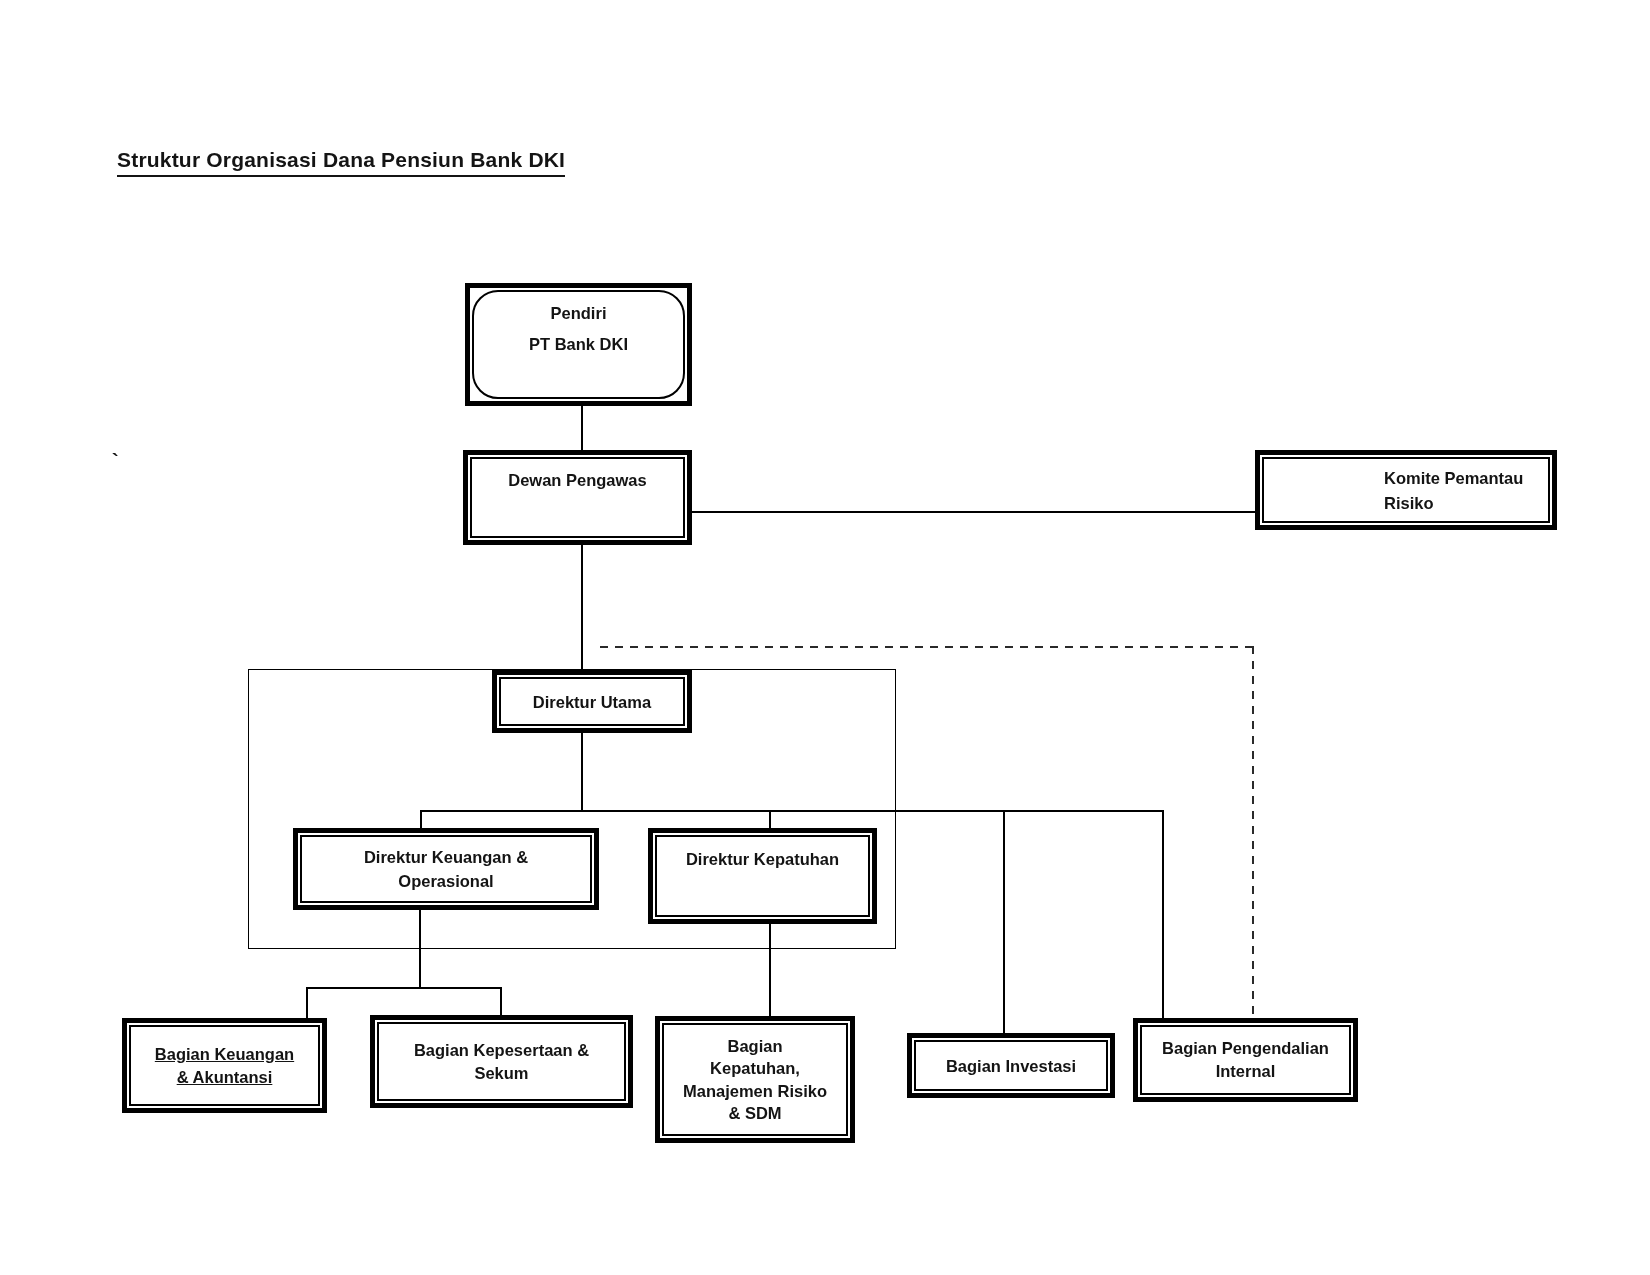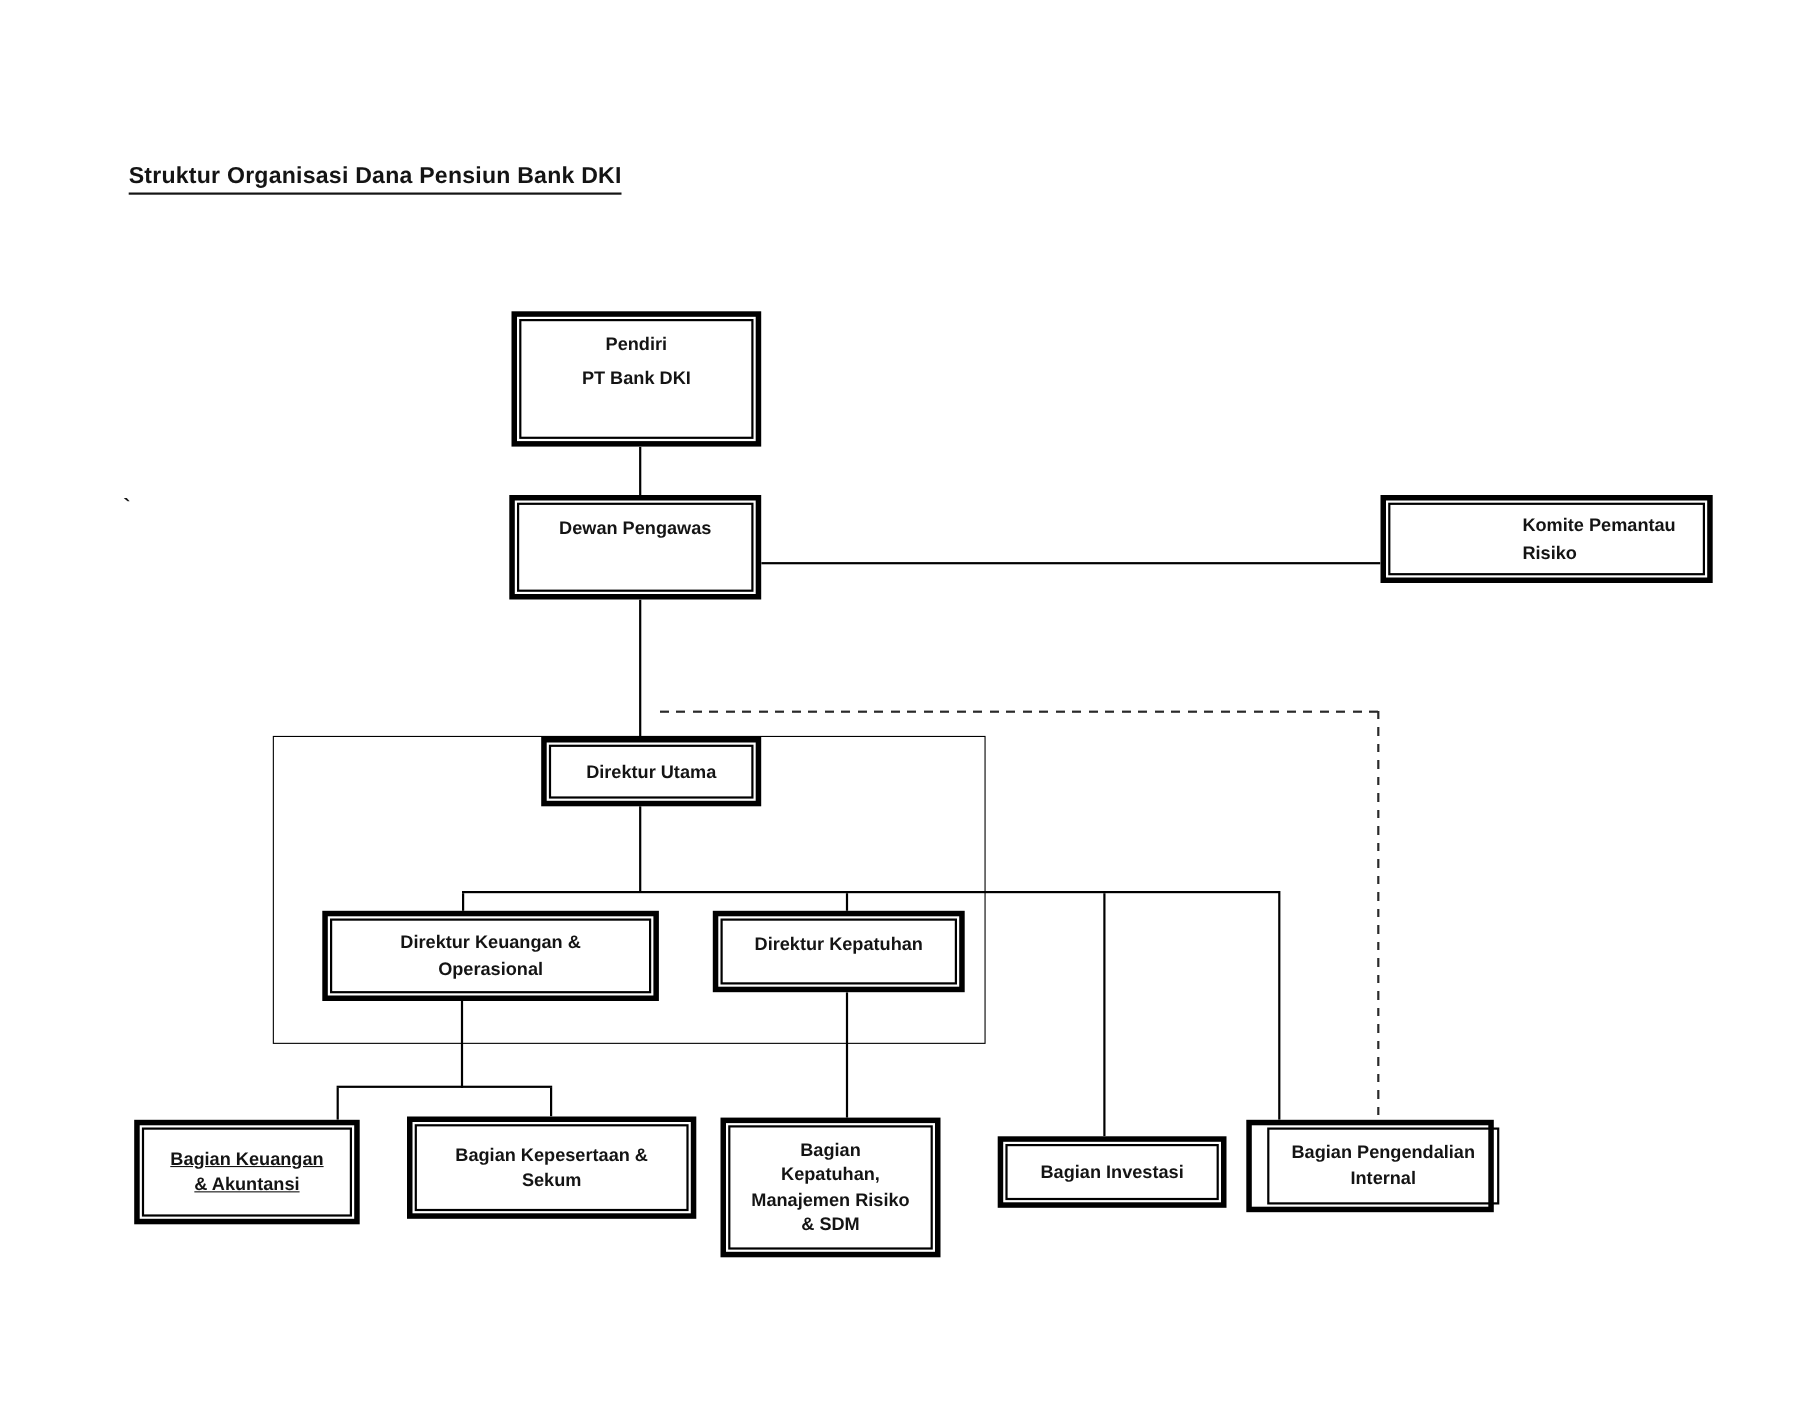--- a/index.html
+++ b/index.html
@@ -86,52 +86,52 @@
     justify-content: center;
     text-align: center;
     font-weight: bold;
     font-size: 16.5px;
     line-height: 24px;
   }
   .node .inner span { display: block; }
 
   
   #n-pendiri        { left: 465px;  top: 283px;  width: 227px; height: 123px; }
-  #n-pendiri .inner { justify-content: flex-start; padding-top: 6px; line-height: 31px; }
+  #n-pendiri .inner { justify-content: flex-start; padding-top: 6px; line-height: 31px; border-radius: 26px; }
 
   #n-dewan          { left: 463px;  top: 450px;  width: 229px; height: 95px; }
   #n-dewan .inner   { justify-content: flex-start; padding-top: 9px; }
 
   #n-komite         { left: 1255px; top: 450px;  width: 302px; height: 80px; }
   #n-komite .inner  { justify-content: flex-start; align-items: flex-start;
                       text-align: left; padding-top: 7px; padding-left: 120px;
                       line-height: 25px; }
 
   #n-dirut          { left: 492px;  top: 670px;  width: 200px; height: 63px; }
 
   #n-dirkeu         { left: 293px;  top: 828px;  width: 306px; height: 82px; }
   #n-dirkeu .inner  { line-height: 24px; }
 
-  #n-dirkep         { left: 648px;  top: 828px;  width: 229px; height: 74px; }
+  #n-dirkep         { left: 648px;  top: 828px;  width: 229px; height: 96px; }
   #n-dirkep .inner  { justify-content: flex-start; padding-top: 9px; line-height: 26px; }
 
   #n-bagkeu         { left: 122px;  top: 1018px; width: 205px; height: 95px; }
   #n-bagkeu .inner  { line-height: 23px; text-decoration: underline; }
 
   #n-bagkep         { left: 370px;  top: 1015px; width: 263px; height: 93px; }
   #n-bagkep .inner  { line-height: 23px; }
 
   #n-bagsdm         { left: 655px;  top: 1016px; width: 200px; height: 127px; }
   #n-bagsdm .inner  { line-height: 22.5px; }
 
   #n-baginv         { left: 907px;  top: 1033px; width: 208px; height: 65px; }
   #n-baginv .inner  { line-height: 22px; }
 
   #n-bagpi          { left: 1133px; top: 1018px; width: 225px; height: 84px; }
-  #n-bagpi .inner   { line-height: 23px; margin-left: 12px; }
+  #n-bagpi .inner   { line-height: 23px; }
 </style>
 </head>
 <body>
 
 <div id="title">Struktur Organisasi Dana Pensiun Bank DKI</div>
 <div id="stray-mark">`</div>
 
 <div id="group-rect"></div>
 
 <div class="line" style="left:581px; top:406px; width:2px; height:46px;"></div>

